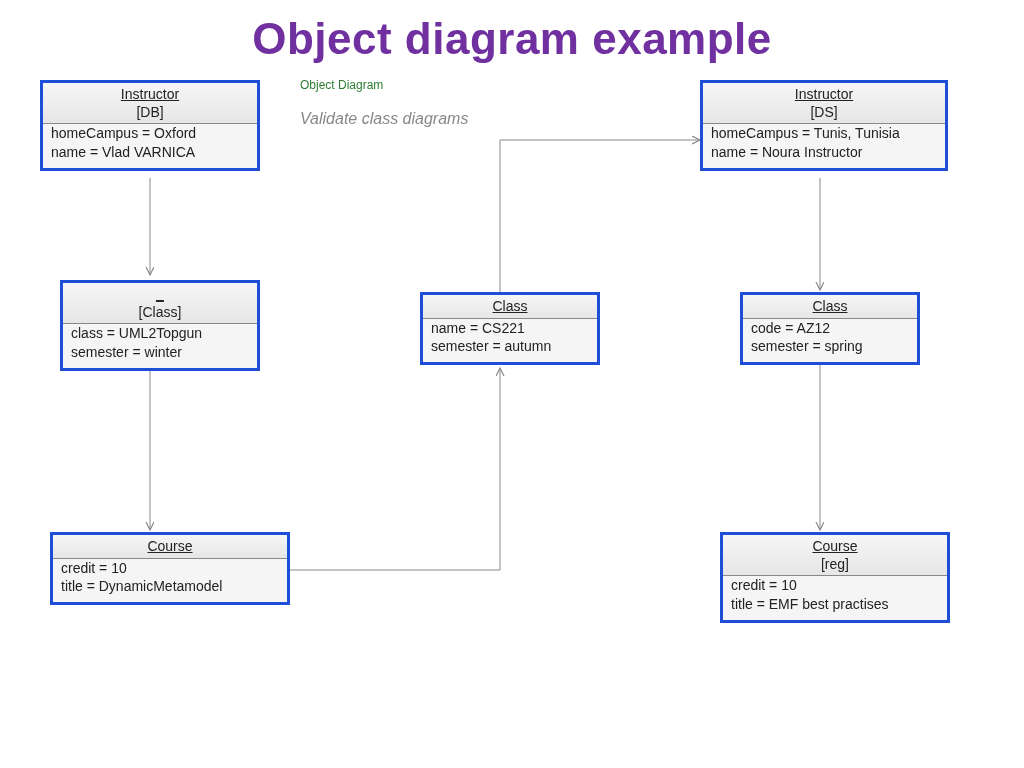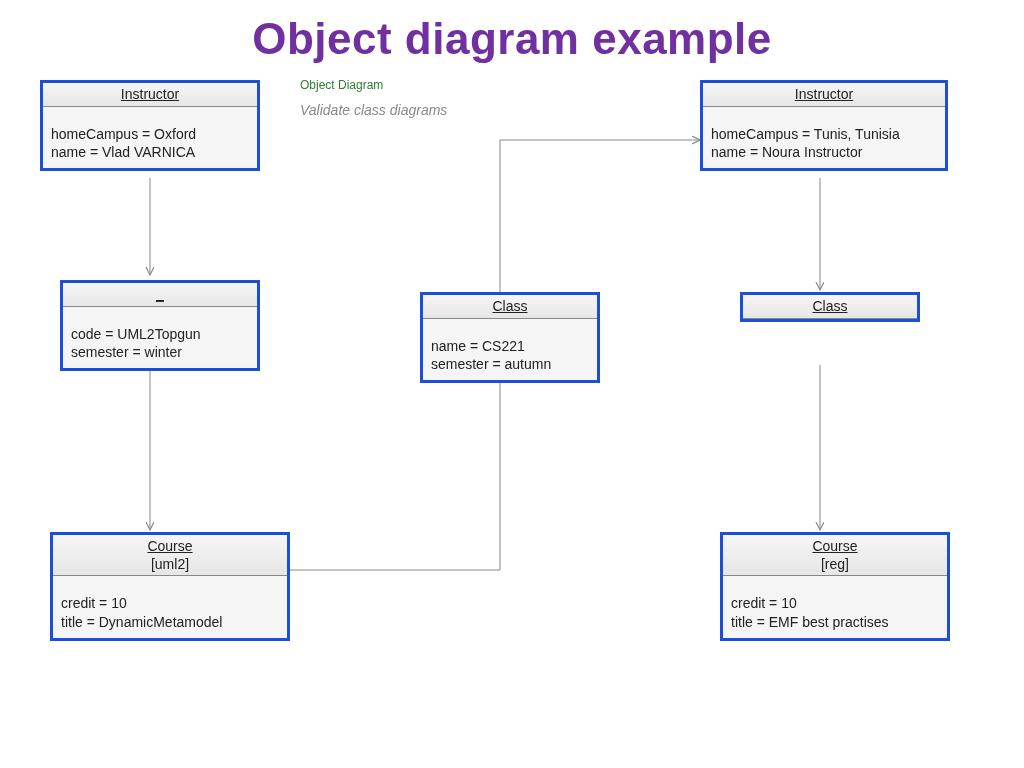--- a/index.html
+++ b/index.html
@@ -31,42 +31,42 @@
     font-family: Arial, Helvetica, sans-serif;
   }
   .sub-title .big {
     color: #2e7d32;
     font-weight: normal;
     font-size: 12px;
   }
   .sub-title .small {
     color: #888;
     font-style: italic;
-    font-size: 14px;
-    margin-top: 10px;
+    font-size: 16px;
+    margin-top: 18px;
   }
   .obj {
     position: absolute;
     border: 3px solid #1d4ed8;
     background: #f5f5f5;
     font-size: 14px;
     color: #222;
     box-sizing: border-box;
   }
   .obj .head {
     border-bottom: 1px solid #888;
     text-align: center;
     padding: 3px 6px 2px;
     background: linear-gradient(#f6f6f6,#e6e6e6);
     line-height: 1.25;
   }
   .obj .head .type { font-weight: normal; text-decoration: underline; }
   .obj .head .inst { display:block; }
   .obj .body {
-    padding: 18px 8px 6px;
+    padding: 0 8px 6px;
     line-height: 1.35;
     white-space: pre;
   }
   svg.lines {
     position: absolute;
     left: 0; top: 0;
     width: 1024px; height: 680px;
     pointer-events: none;
   }
 </style>
@@ -98,59 +98,63 @@
   </svg>
 
   <div class="sub-title" style="left:300px; top:8px;">
     <div class="big">Object Diagram</div>
     <div class="small">Validate class diagrams</div>
   </div>
 
   <div class="obj" style="left:40px; top:10px; width:220px;">
     <div class="head">
       <span class="type">Instructor</span>
+      <span class="inst">[DB]</span>
     </div>
     <div class="body">homeCampus = Oxford
 name = Vlad VARNICA</div>
   </div>
 
   <div class="obj" style="left:700px; top:10px; width:248px;">
     <div class="head">
       <span class="type">Instructor</span>
+      <span class="inst">[DS]</span>
     </div>
     <div class="body">homeCampus = Tunis, Tunisia
 name = Noura Instructor</div>
   </div>
 
   <div class="obj" style="left:60px; top:210px; width:200px;">
     <div class="head">
       <span class="type">_</span>
+      <span class="inst">[Class]</span>
     </div>
-    <div class="body">code = UML2Topgun
+    <div class="body">class = UML2Topgun
 semester = winter</div>
   </div>
 
   <div class="obj" style="left:420px; top:222px; width:180px;">
     <div class="head">
       <span class="type">Class</span>
     </div>
     <div class="body">name = CS221
 semester = autumn</div>
   </div>
 
   <div class="obj" style="left:740px; top:222px; width:180px;">
     <div class="head">
       <span class="type">Class</span>
     </div>
+    <div class="body">code = AZ12
+semester = spring</div>
   </div>
 
   <div class="obj" style="left:50px; top:462px; width:240px;">
     <div class="head">
       <span class="type">Course</span>
-      <span class="inst">[uml2]</span>
     </div>
     <div class="body">credit = 10
 title = DynamicMetamodel</div>
   </div>
 
   <div class="obj" style="left:720px; top:462px; width:230px;">
     <div class="head">
       <span class="type">Course</span>
       <span class="inst">[reg]</span>
     </div>

